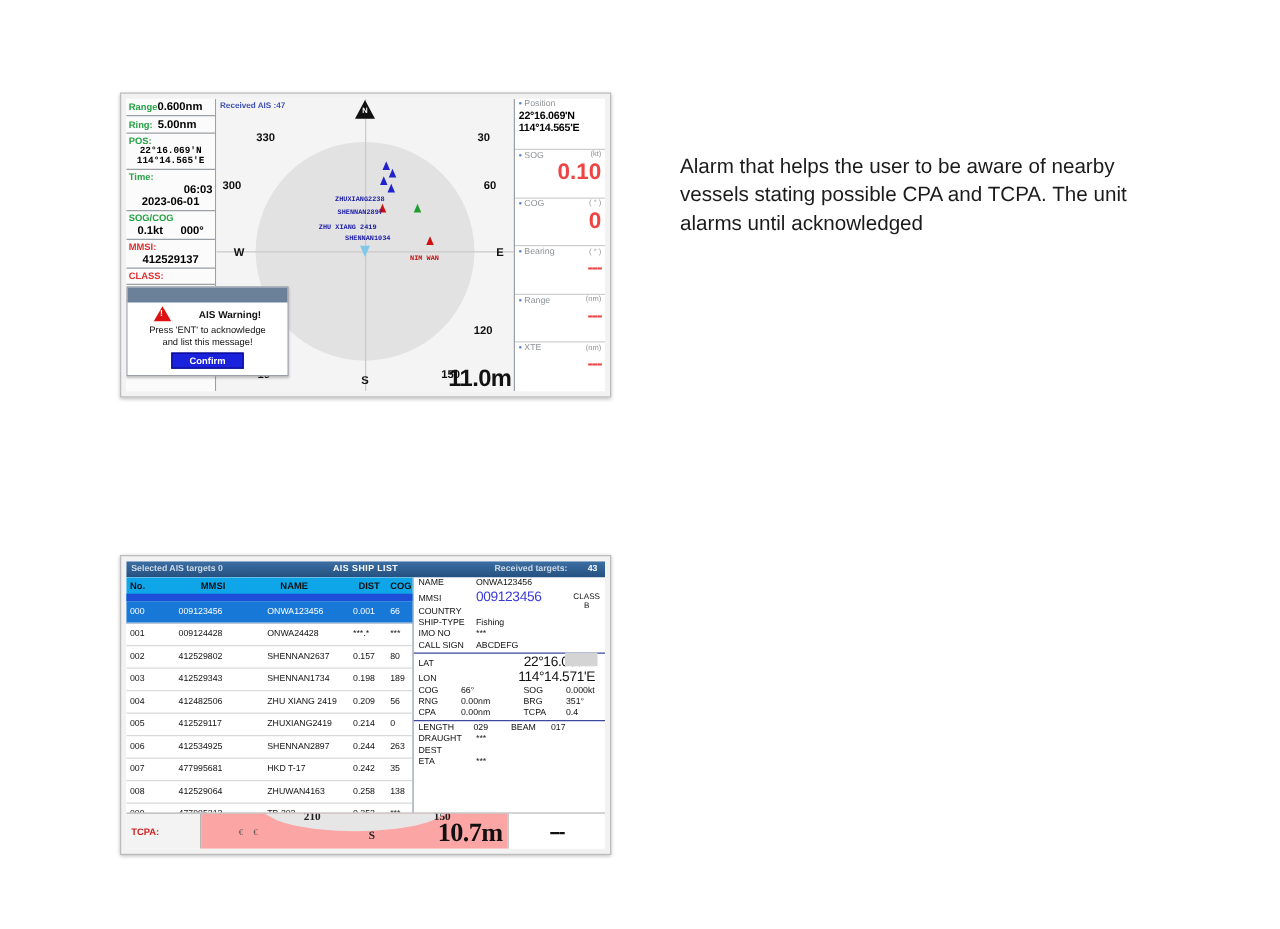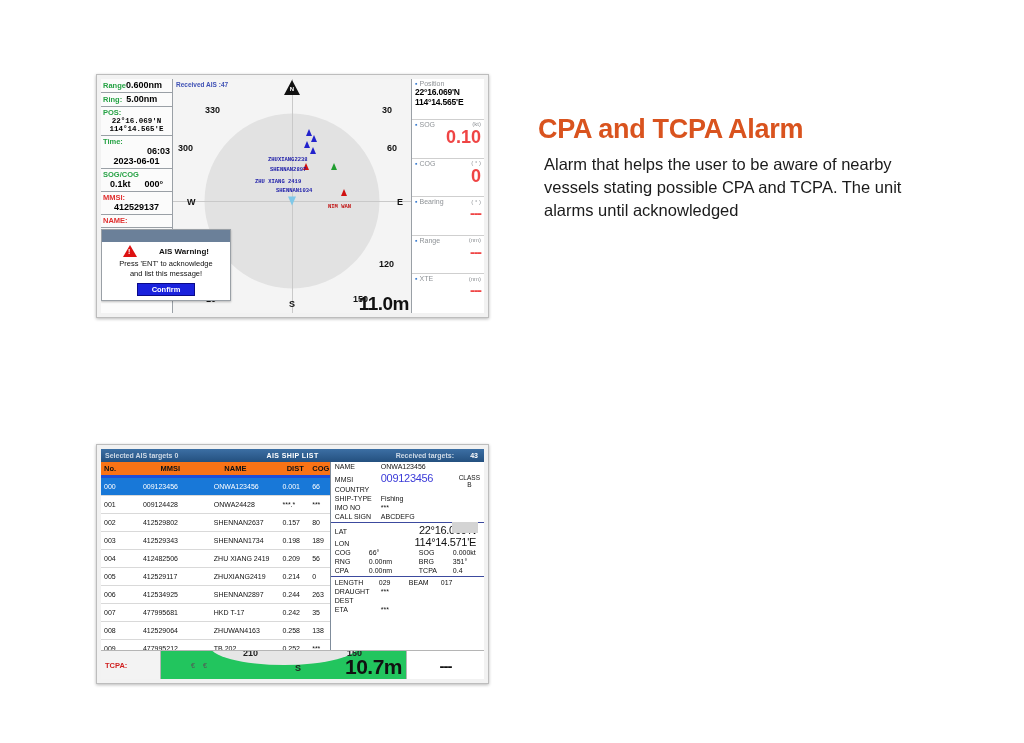--- a/index.html
+++ b/index.html
@@ -106,21 +106,21 @@
     font-size:7px;font-weight:bold;position:relative;
     background:linear-gradient(#3c6fa4,#24507f);
   }
   .sl-top .a{position:absolute;left:4px;}
   .sl-top .b{position:absolute;left:50%;transform:translateX(-50%);color:#fff;letter-spacing:.4px;}
   .sl-top .c{position:absolute;right:30px;}
   .sl-top .d{position:absolute;right:6px;color:#fff;}
 
   .sl-body{position:absolute;left:0;right:0;top:13px;bottom:28px;display:flex;}
   .sl-table{width:60%;border-right:1px solid #7f8c9b;box-sizing:border-box;background:#fff;}
-  .sl-hr{display:flex;font-size:7.5px;font-weight:bold;color:#111;border-bottom:3px solid #1d4ed8;background:#f97316;}
+  .sl-hr{display:flex;font-size:7.5px;font-weight:bold;color:#111;border-bottom:6px solid #1d4ed8;background:#0ea5e9;}
   .sl-hr>div,.sl-tr>div{padding:2px 3px;box-sizing:border-box;}
   .c-no{width:17%;}
   .c-mmsi{width:31%;}
   .c-name{width:30%;}
   .c-dist{width:13%;text-align:left;}
   .c-cog{width:9%;text-align:left;}
   .sl-hr .c-name{text-align:center;}
   .sl-hr .c-mmsi{text-align:center;}
   .sl-hr .c-dist{text-align:center;margin-left:14px;}
   .sl-hr .c-cog{text-align:center;}
@@ -143,21 +143,21 @@
   .latline{display:flex;align-items:baseline;padding:0 4px;}
   .latline .k{width:26px;flex:none;font-size:7px;}
   .latline .v{flex:1;text-align:right;font-size:11px;letter-spacing:-.3px;padding-right:4px;}
 
   .sl-bot{
     position:absolute;left:0;right:0;bottom:0;height:28px;display:flex;
     background:#f3f3f3;border-top:1px solid #b5b5b5;
   }
   .tcpa-cell{width:60px;border-right:1px solid #b5b5b5;display:flex;align-items:center;padding-left:4px;
     font-size:7.5px;font-weight:bold;color:#d02020;box-sizing:border-box;}
-  .mid-cell{flex:1;position:relative;background:#22c55e;overflow:hidden;}
+  .mid-cell{flex:1;position:relative;background:#fca5a5;overflow:hidden;font-family:Liberation Serif, serif;}
   .ghost{position:absolute;font-size:9px;font-weight:bold;color:#222;}
   .arc-ghost{position:absolute;left:50%;top:-26px;transform:translateX(-50%);width:150px;height:40px;border-radius:50%;background:#e6e6e6;}
   .euro{position:absolute;left:30px;top:11px;font-size:7px;color:#555;letter-spacing:8px;}
   .depth2{position:absolute;right:4px;bottom:0px;font-size:21px;font-weight:bold;color:#111;letter-spacing:-.5px;}
   .last-cell{width:78px;background:#fff;border-left:1px solid #b5b5b5;display:flex;align-items:center;justify-content:center;
     font-size:15px;font-weight:bold;letter-spacing:-1px;color:#111;box-sizing:border-box;}
 
   
   .copy{position:absolute;}
   .copy h2{margin:0;font-size:27px;font-weight:bold;letter-spacing:-.3px;}
@@ -199,21 +199,21 @@
           <div class="inline ctr" style="justify-content:space-around">
             <span class="val-b">0.1kt</span>
             <span class="val-b">000°</span>
           </div>
         </div>
         <div class="plt-row">
           <div class="lbl-r">MMSI:</div>
           <div class="val-b ctr">412529137</div>
         </div>
         <div class="plt-row">
-          <div class="lbl-r">NAME:</div>
+          <div class="lbl-r">CLASS:</div>
           <div class="val-b"></div>
         </div>
         <div class="plt-row">
           <div class="lbl-r">POS:</div>
         </div>
       </div>
 
       <div class="plt-main">
         <div class="rose"></div>
         <div class="crossv"></div>
@@ -503,18 +503,17 @@
           <div class="euro">€€</div>
           <div class="depth2">10.7m</div>
         </div>
         <div class="last-cell">---</div>
       </div>
 
     </div>
   </div>
 
   <div class="copy" id="copy1">
-    <h2>CPA and TCPA Alarm</h2>
     <p>Alarm that helps the user to be aware of nearby vessels stating possible CPA and TCPA. The unit alarms until acknowledged</p>
   </div>
 
 
 </div>
 
 </body></html>

